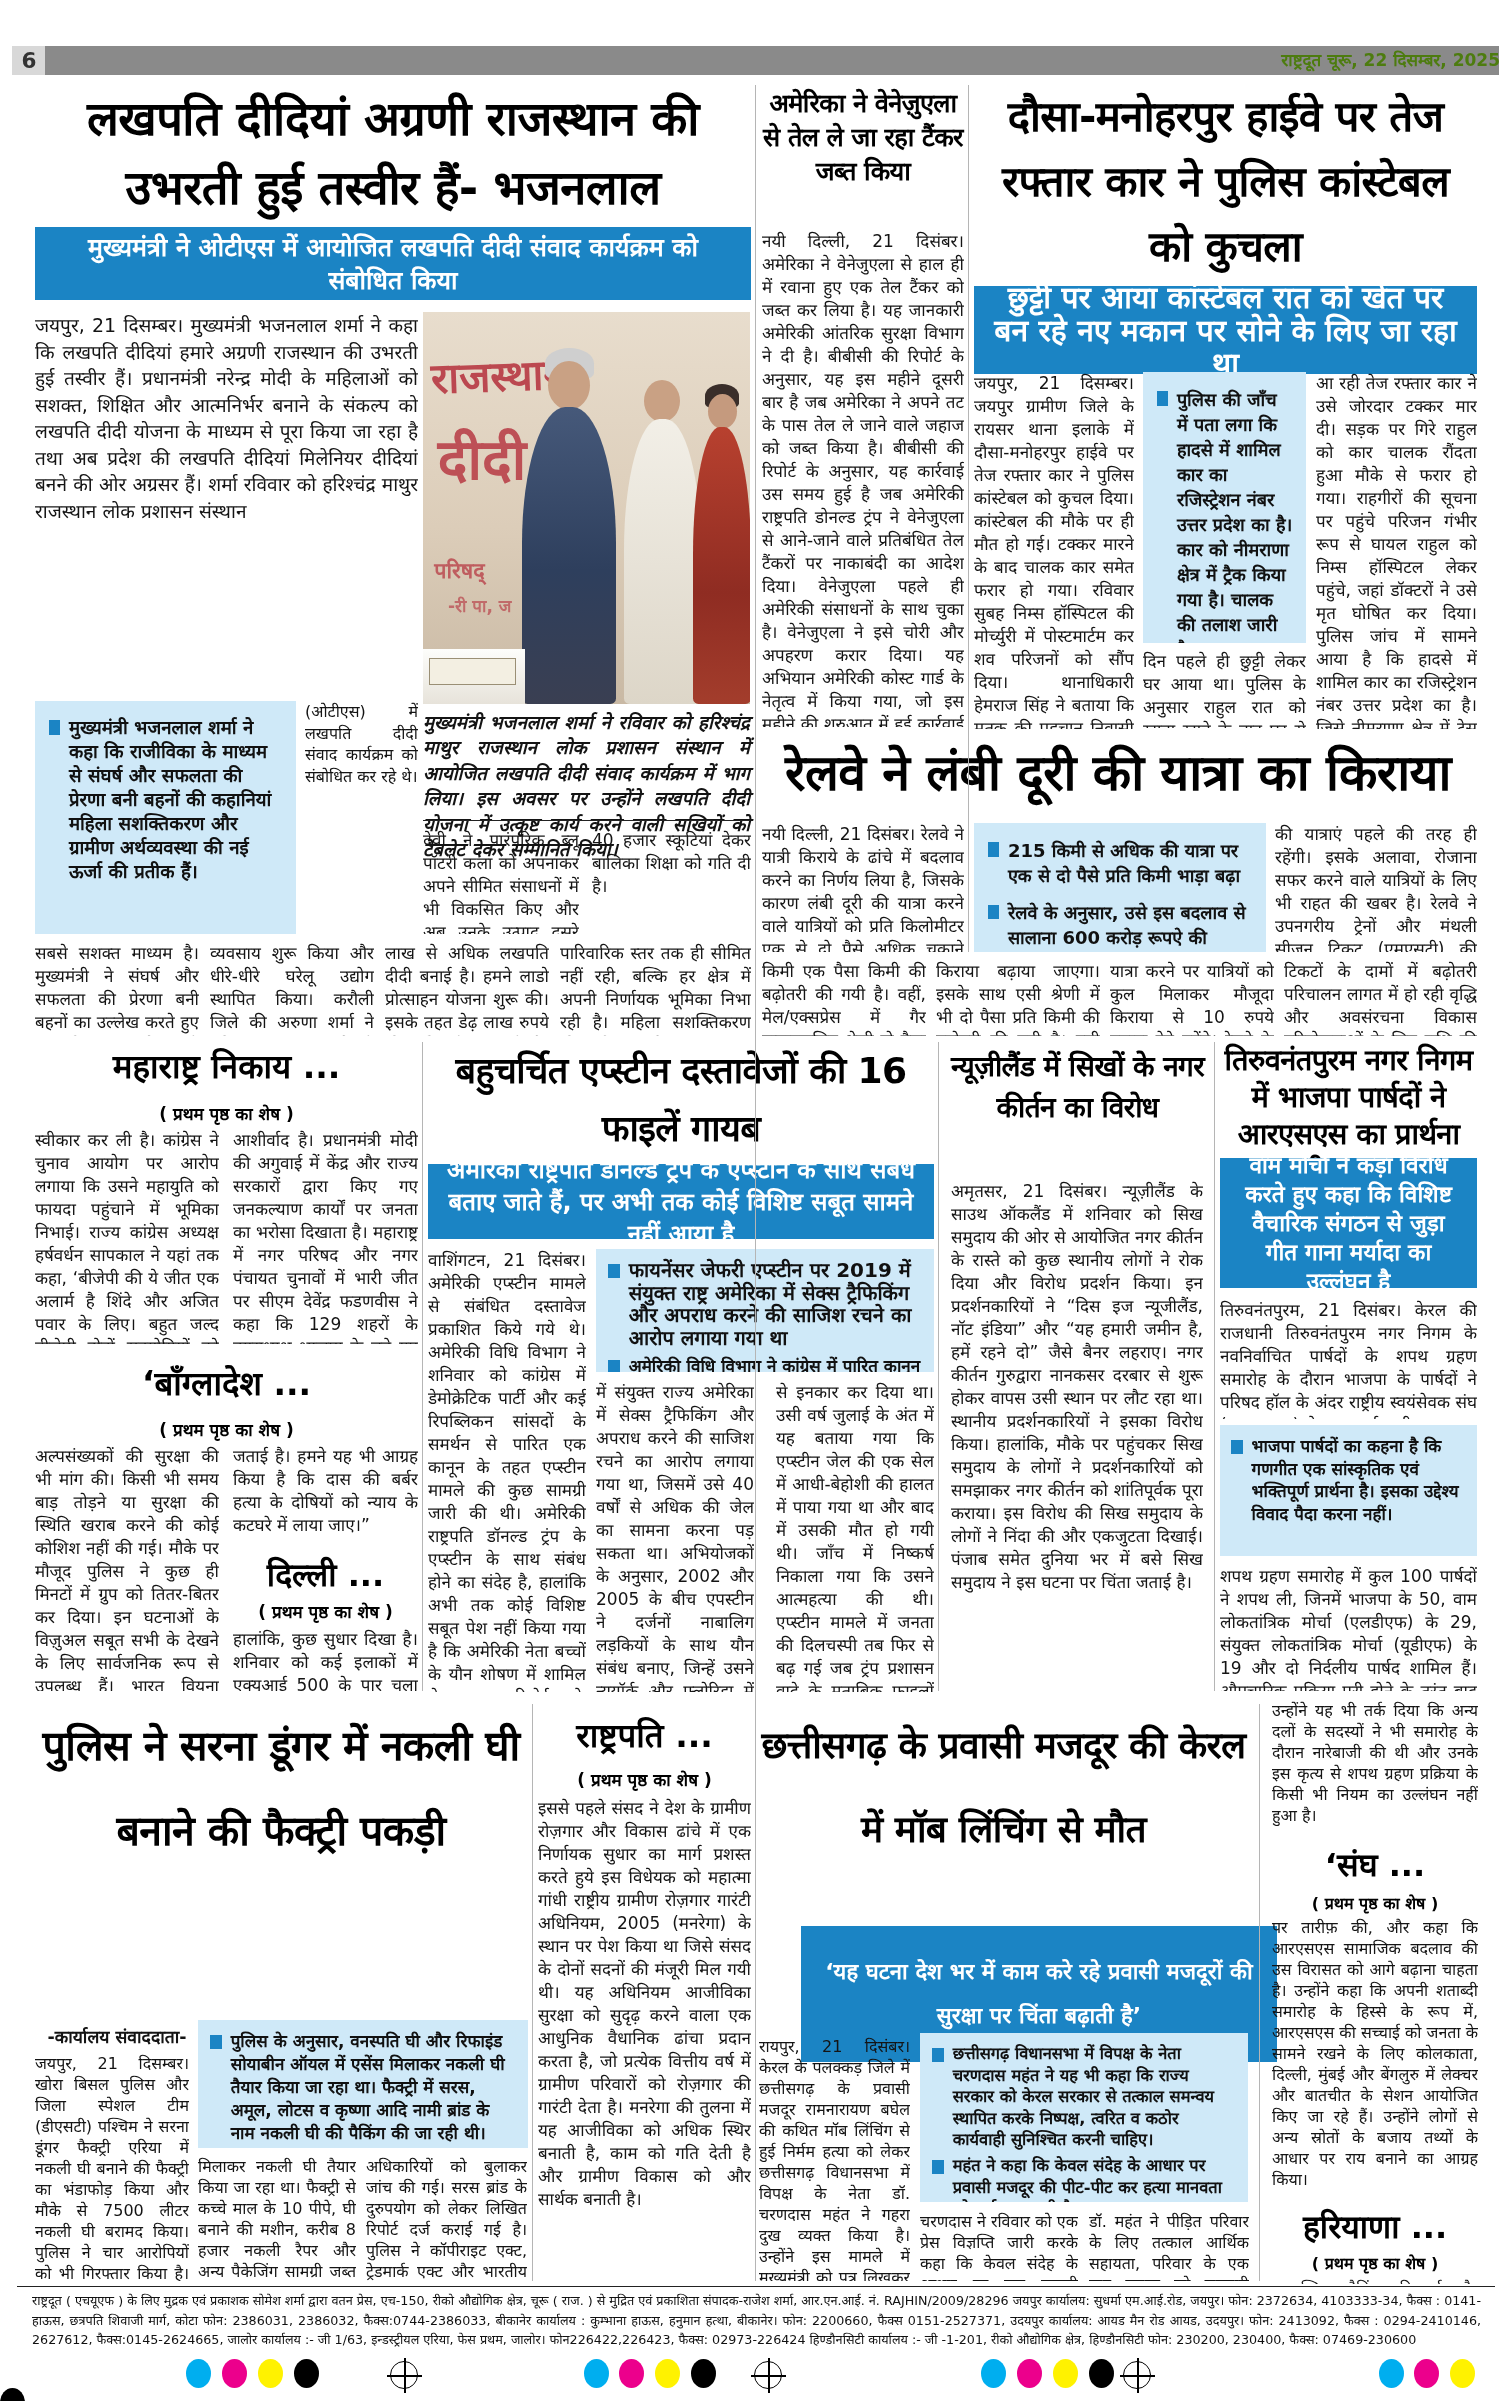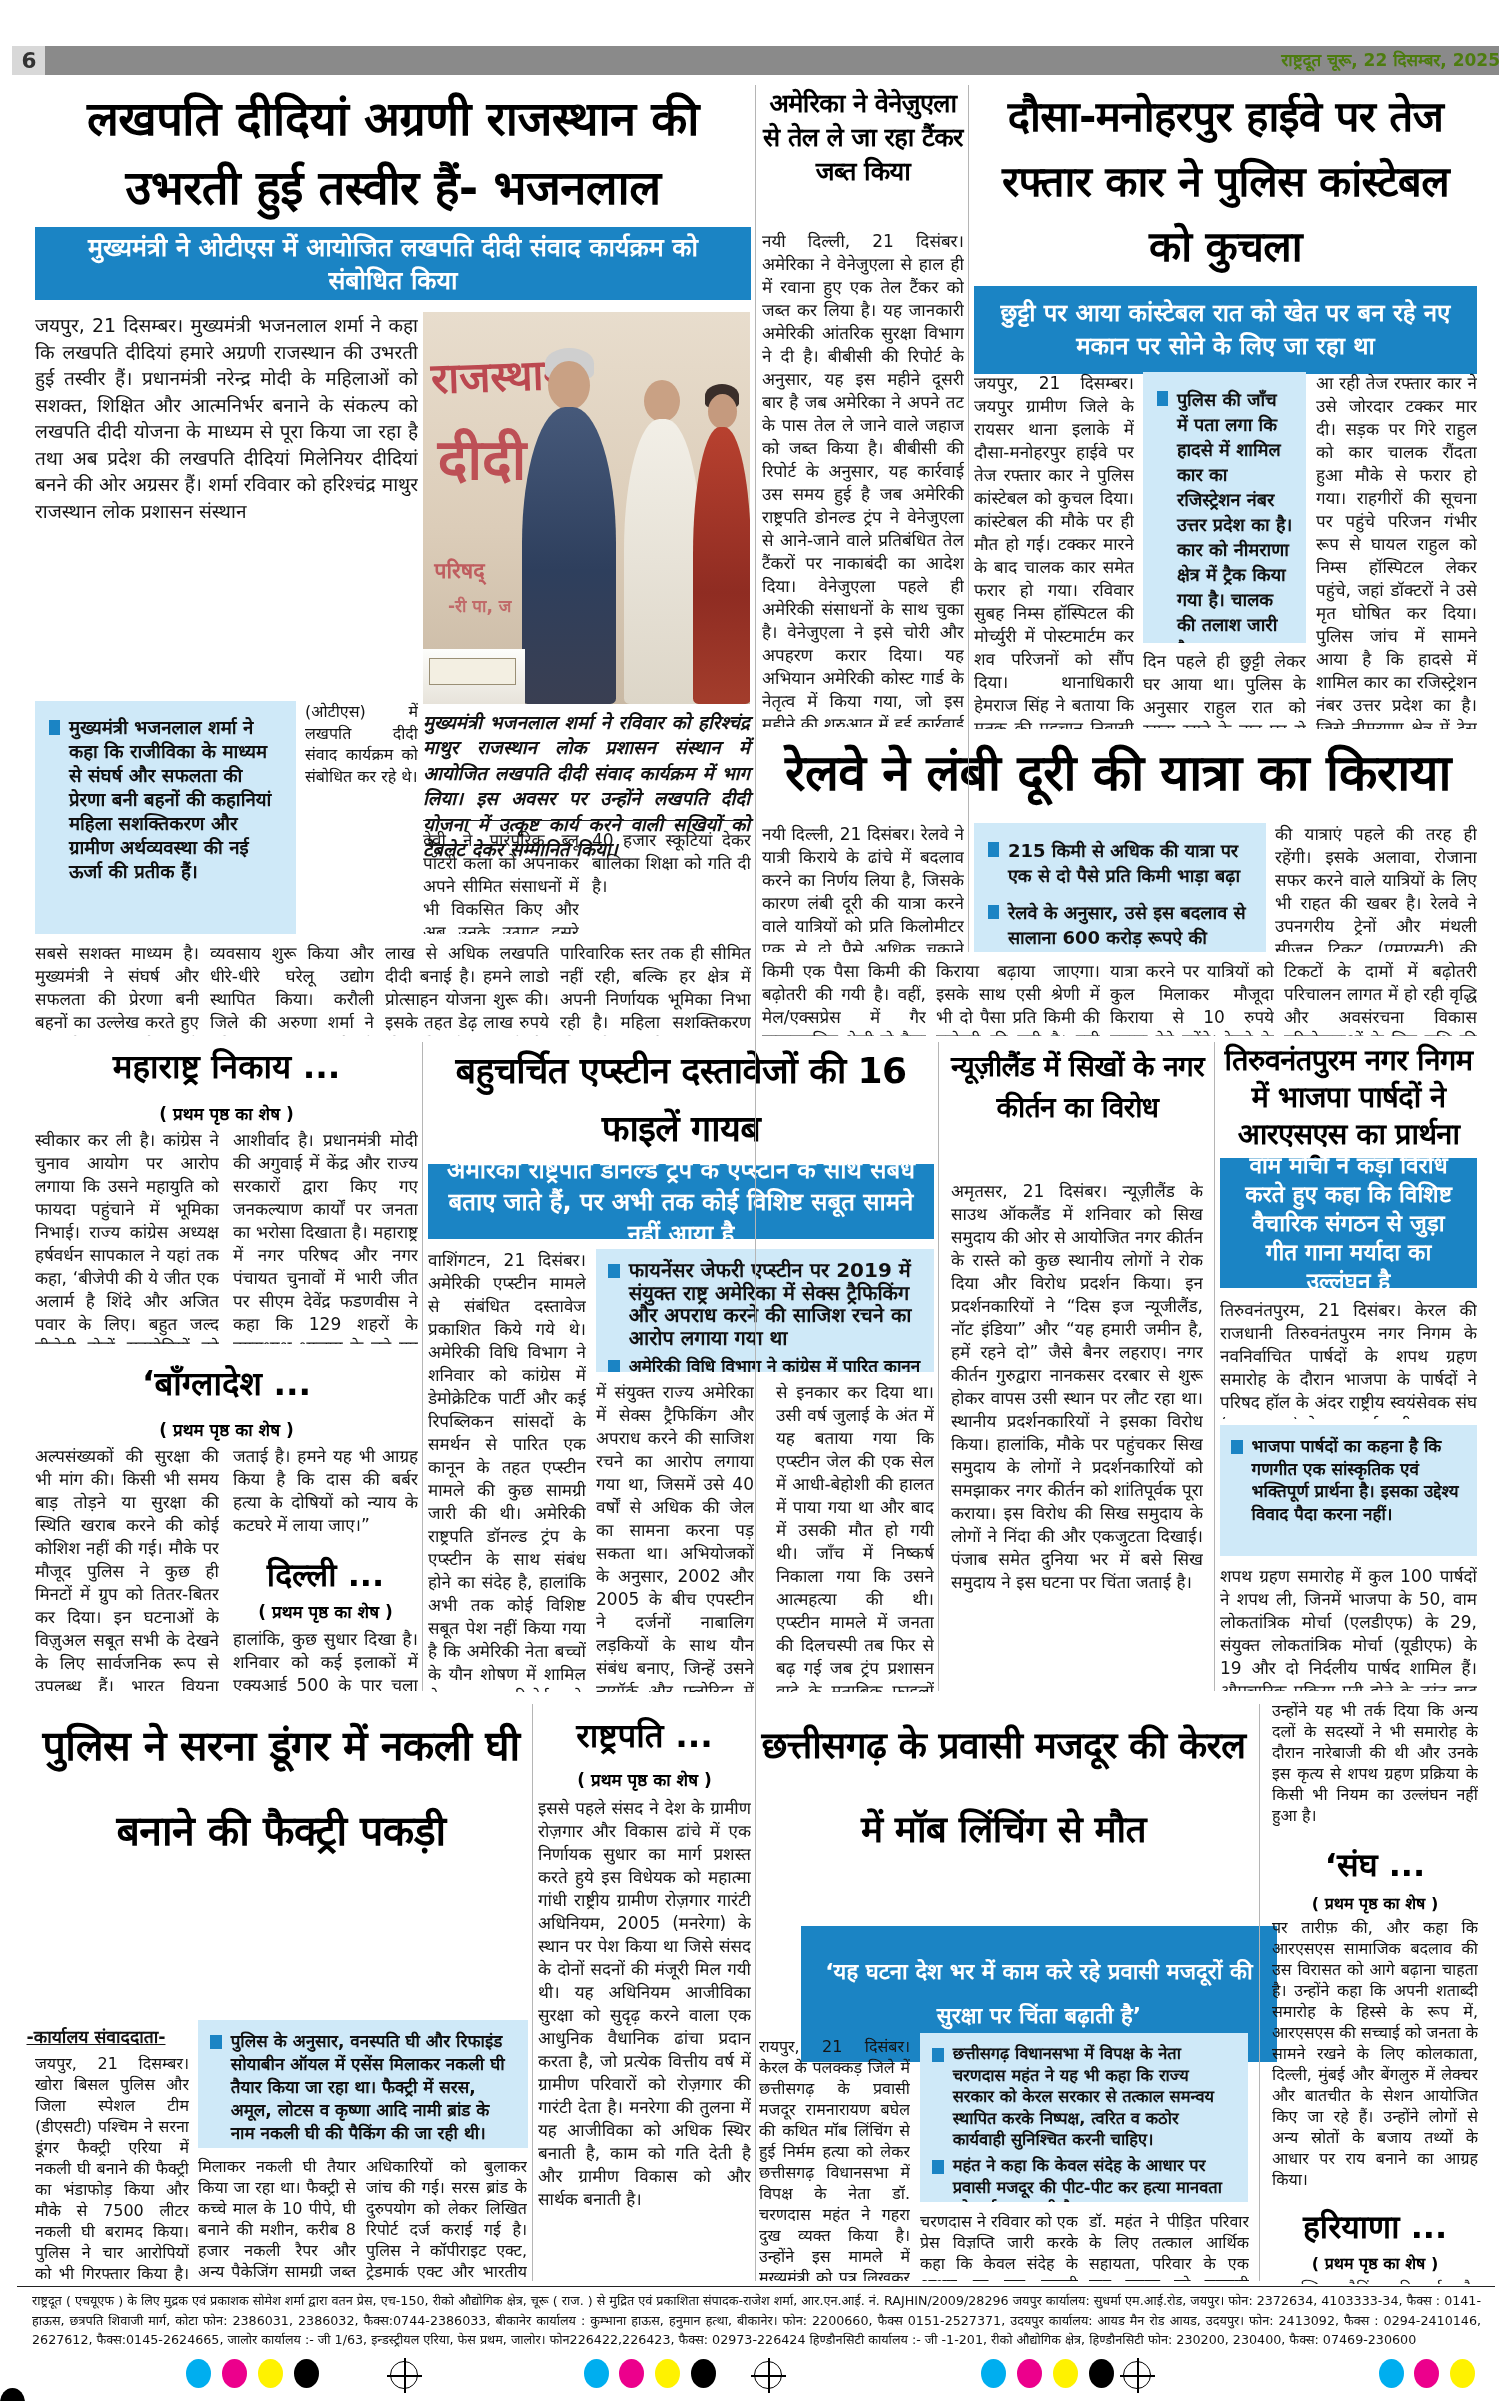--- a/index.html
+++ b/index.html
@@ -89,21 +89,21 @@
 
   <div class="abs bd" style="left:35px;top:942px;width:164px;height:94px;">सबसे सशक्त माध्यम है। मुख्यमंत्री ने संघर्ष और सफलता की प्रेरणा बनी बहनों का उल्लेख करते हुए कहा कि जयपुर के फागी की सुशीला</div>
   <div class="abs bd" style="left:210px;top:942px;width:164px;height:94px;">व्यवसाय शुरू किया और धीरे-धीरे घरेलू उद्योग स्थापित किया। करौली जिले की अरुणा शर्मा ने प्रशिक्षण प्राप्त कर बेकरी व्यवसाय शुरू किया। धीरे-धीरे उन्होंने नए उत्पाद</div>
   <div class="abs bd" style="left:385px;top:942px;width:164px;height:94px;">लाख से अधिक लखपति दीदी बनाई है। हमने लाडो प्रोत्साहन योजना शुरू की। इसके तहत डेढ़ लाख रुपये की राशि दी जा रही है। इसी तरह छात्राओं को 10 लाख 51 हजार साइकिलें और लगभग</div>
   <div class="abs bd" style="left:560px;top:942px;width:191px;height:94px;">पारिवारिक स्तर तक ही सीमित नहीं रही, बल्कि हर क्षेत्र में अपनी निर्णायक भूमिका निभा रही है। महिला सशक्तिकरण की दिशा में यह एक ऐतिहासिक उपलब्धि है।</div>
 
   <div class="abs hl" style="left:762px;top:86px;width:202px;height:136px;font-size:25.4px;line-height:34px;">अमेरिका ने वेनेज़ुएला से तेल ले जा रहा टैंकर जब्त किया</div>
   <div class="abs bd" style="left:762px;top:230px;width:202px;height:497px;">नयी दिल्ली, 21 दिसंबर। अमेरिका ने वेनेजुएला से हाल ही में रवाना हुए एक तेल टैंकर को जब्त कर लिया है। यह जानकारी अमेरिकी आंतरिक सुरक्षा विभाग ने दी है। बीबीसी की रिपोर्ट के अनुसार, यह इस महीने दूसरी बार है जब अमेरिका ने अपने तट के पास तेल ले जाने वाले जहाज को जब्त किया है। बीबीसी की रिपोर्ट के अनुसार, यह कार्रवाई उस समय हुई है जब अमेरिकी राष्ट्रपति डोनल्ड ट्रंप ने वेनेजुएला से आने-जाने वाले प्रतिबंधित तेल टैंकरों पर नाकाबंदी का आदेश दिया। वेनेजुएला पहले ही अमेरिकी संसाधनों के साथ चुका है। वेनेजुएला ने इसे चोरी और अपहरण करार दिया। यह अभियान अमेरिकी कोस्ट गार्ड के नेतृत्व में किया गया, जो इस महीने की शुरुआत में हुई कार्रवाई जैसा ही था।</div>
 
   <div class="abs hl" style="left:974px;top:84px;width:503px;height:198px;font-size:42px;line-height:65px;">दौसा-मनोहरपुर हाईवे पर तेज रफ्तार कार ने पुलिस कांस्टेबल को कुचला</div>
-  <div class="abs bar" style="left:974px;top:286px;width:503px;height:88px;font-size:24px;line-height:33px;">छुट्टी पर आया कांस्टेबल रात को खेत पर बन रहे नए मकान पर सोने के लिए जा रहा था</div>
+  <div class="abs bar" style="left:974px;top:286px;width:503px;height:88px;font-size:30px;line-height:33px;">छुट्टी पर आया कांस्टेबल रात को खेत पर बन रहे नए मकान पर सोने के लिए जा रहा था</div>
   <div class="abs bd" style="left:974px;top:372px;width:160px;height:357px;">जयपुर, 21 दिसम्बर। जयपुर ग्रामीण जिले के रायसर थाना इलाके में दौसा-मनोहरपुर हाईवे पर तेज रफ्तार कार ने पुलिस कांस्टेबल को कुचल दिया। कांस्टेबल की मौके पर ही मौत हो गई। टक्कर मारने के बाद चालक कार समेत फरार हो गया। रविवार सुबह निम्स हॉस्पिटल की मोर्च्युरी में पोस्टमार्टम कर शव परिजनों को सौंप दिया। थानाधिकारी हेमराज सिंह ने बताया कि मृतक की पहचान निवासी राहुल बुनकर (28) के रूप में हुई है। राहुल उदयपुर में उपखंड अधिकारी के यहां तैनात था और तीन</div>
   <div class="abs lightbox" style="left:1143px;top:372px;width:163px;height:271px;">
     <div class="li">
       <span class="sq"></span>
       <span class="txt">पुलिस की जाँच में पता लगा कि हादसे में शामिल कार का रजिस्ट्रेशन नंबर उत्तर प्रदेश का है। कार को नीमराणा क्षेत्र में ट्रैक किया गया है। चालक की तलाश जारी है।</span>
     </div>
   </div>
   <div class="abs bd" style="left:1143px;top:650px;width:163px;height:78px;">दिन पहले ही छुट्टी लेकर घर आया था। पुलिस के अनुसार राहुल रात को खाना खाने के बाद घर से कुछ दूरी पर स्थित खेत में बन रहे अपने नए मकान पर सोने के लिए पैदल जा रहा था। इसी दौरान घर से कुछ ही दूरी पर दौसा-मनोहरपुर हाईवे पर सामने से</div>
   <div class="abs bd" style="left:1316px;top:372px;width:161px;height:357px;">आ रही तेज रफ्तार कार ने उसे जोरदार टक्कर मार दी। सड़क पर गिरे राहुल को कार चालक रौंदता हुआ मौके से फरार हो गया। राहगीरों की सूचना पर पहुंचे परिजन गंभीर रूप से घायल राहुल को निम्स हॉस्पिटल लेकर पहुंचे, जहां डॉक्टरों ने उसे मृत घोषित कर दिया। पुलिस जांच में सामने आया है कि हादसे में शामिल कार का रजिस्ट्रेशन नंबर उत्तर प्रदेश का है। जिसे नीमराणा क्षेत्र में ट्रेस किया गया है। चालक की तलाश की जा रही है। राहुल के परिवार में माता-पिता के अलावा पत्नी और दो साल का बेटा है। हादसे के बाद गांव में शोक की लहर है। पुलिस ने मामला दर्ज कर जांच शुरू कर दी है।</div>
 
@@ -164,21 +164,21 @@
   <div class="abs bd" style="left:1220px;top:1299px;width:257px;height:120px;">तिरुवनंतपुरम, 21 दिसंबर। केरल की राजधानी तिरुवनंतपुरम नगर निगम के नवनिर्वाचित पार्षदों के शपथ ग्रहण समारोह के दौरान भाजपा के पार्षदों ने परिषद हॉल के अंदर राष्ट्रीय स्वयंसेवक संघ (आरएसएस) से जुड़ा प्रार्थना गीत गाया।</div>
   <div class="abs lightbox" style="left:1220px;top:1425px;width:257px;height:131px;padding:10.2px 11.3px;">
     <div class="li">
       <span class="sq"></span>
       <span class="txt" style="font-size:17px;line-height:22.6px;">भाजपा पार्षदों का कहना है कि गणगीत एक सांस्कृतिक एवं भक्तिपूर्ण प्रार्थना है। इसका उद्देश्य विवाद पैदा करना नहीं।</span>
     </div>
   </div>
   <div class="abs bd" style="left:1220px;top:1565px;width:257px;height:126px;">शपथ ग्रहण समारोह में कुल 100 पार्षदों ने शपथ ली, जिनमें भाजपा के 50, वाम लोकतांत्रिक मोर्चा (एलडीएफ) के 29, संयुक्त लोकतांत्रिक मोर्चा (यूडीएफ) के 19 और दो निर्दलीय पार्षद शामिल हैं। औपचारिक प्रक्रिया पूरी होने के तुरंत बाद भाजपा पार्षदों ने एक स्वर में संघ से जुड़ा गीत गाना शुरू कर दिया। एलडीएफ पार्षदों ने इसे सदन की मर्यादा का उल्लंघन बताया और इसका कड़ा विरोध किया। भाजपा पार्षदों ने अपने कदम का बचाव करते हुए कहा कि इससे किसी नियम का उल्लंघन नहीं हुआ। वाम मोर्चा ने इस कदम का विरोध किया।</div>
 
   <div class="abs hl" style="left:35px;top:1704px;width:492px;height:174px;font-size:41px;line-height:85px;">पुलिस ने सरना डूंगर में नकली घी बनाने की फैक्ट्री पकड़ी</div>
-  <div class="abs byline" style="left:19px;top:2024px;width:154px;height:24px;text-decoration:underline;">-कार्यालय संवाददाता-</div>
+  <div class="abs byline" style="left:40px;top:2024px;width:154px;height:24px;">-कार्यालय संवाददाता-</div>
   <div class="abs bd" style="left:35px;top:2053px;width:154px;height:228px;font-size:16px;line-height:21px;">जयपुर, 21 दिसम्बर। खोरा बिसल पुलिस और जिला स्पेशल टीम (डीएसटी) पश्चिम ने सरना डूंगर फैक्ट्री एरिया में नकली घी बनाने की फैक्ट्री का भंडाफोड़ किया और मौके से 7500 लीटर नकली घी बरामद किया। पुलिस ने चार आरोपियों को भी गिरफ्तार किया है। जबकि एक मुख्य आरोपी फरार है, जिसकी तलाश जारी है। पुलिस की प्रारंभिक पूछताछ में सामने आया कि फैक्ट्री में सरस, अमूल, लोटस, कृष्णा सहित अन्य नामी ब्रांड के नाम से नकली घी की पैकिंग की जा रही थी। घी को 15 किलो, 1 किलो और 500 ग्राम के डिब्बों में भरकर बाजार में सप्लाई किया जाता था। जांच में सामने आया कि वनस्पति घी और रिफाइंड सोयाबीन ऑयल में एसेंस</div>
   <div class="abs lightbox" style="left:198px;top:2020px;width:330px;height:128px;padding:10.2px 12.4px;">
     <div class="li">
       <span class="sq"></span>
       <span class="txt" style="font-size:17px;line-height:23px;">पुलिस के अनुसार, वनस्पति घी और रिफाइंड सोयाबीन ऑयल में एसेंस मिलाकर नकली घी तैयार किया जा रहा था। फैक्ट्री में सरस, अमूल, लोटस व कृष्णा आदि नामी ब्रांड के नाम नकली घी की पैकिंग की जा रही थी।</span>
     </div>
   </div>
   <div class="abs bd" style="left:198px;top:2156px;width:158px;height:125px;font-size:16px;line-height:21px;">मिलाकर नकली घी तैयार किया जा रहा था। फैक्ट्री से कच्चे माल के 10 पीपे, घी बनाने की मशीन, करीब 8 हजार नकली रैपर और अन्य पैकेजिंग सामग्री जब्त की गई है। प्रारंभिक जांच में रोजाना लगभग 2000 लीटर नकली घी तैयार किए जाने का खुलासा हुआ है। फैक्ट्री के भीतर शटर बंद कर चोरी-छिपे यह अवैध कारोबार चलाया जा रहा था और नकली घी सीधे दुकानदारों को सप्लाई किया जाता था। मौके पर खाद्य सुरक्षा विभाग और सरस डेयरी के</div>
   <div class="abs bd" style="left:366px;top:2156px;width:161px;height:125px;font-size:16px;line-height:21px;">अधिकारियों को बुलाकर जांच की गई। सरस ब्रांड के दुरुपयोग को लेकर लिखित रिपोर्ट दर्ज कराई गई है। पुलिस ने कॉपीराइट एक्ट, ट्रेडमार्क एक्ट और भारतीय न्याय संहिता की विभिन्न धाराओं में मामला दर्ज कर जांच शुरू कर दी है। कार्रवाई की सूचना पर खाद्य विभाग और सरस डेयरी के अधिकारी भी मौके पर पहुंचे और नमूने लिए। पुलिस आरोपियों से पूछताछ कर नकली घी के सप्लाई नेटवर्क और इसमें संलिप्त लोगों की जानकारी जुटा रही है।</div>
 

